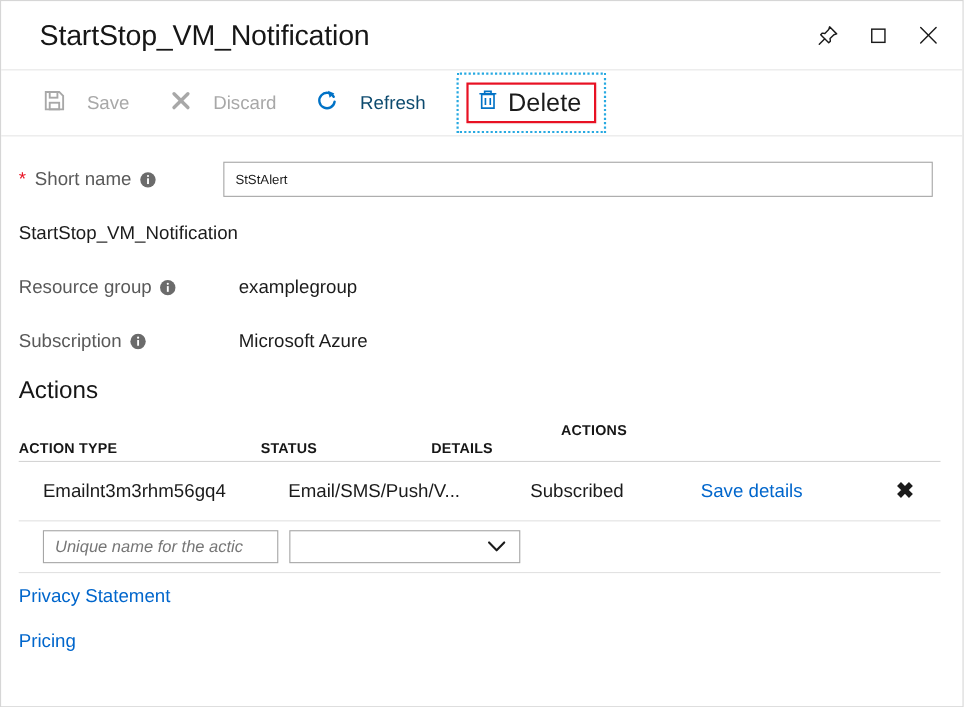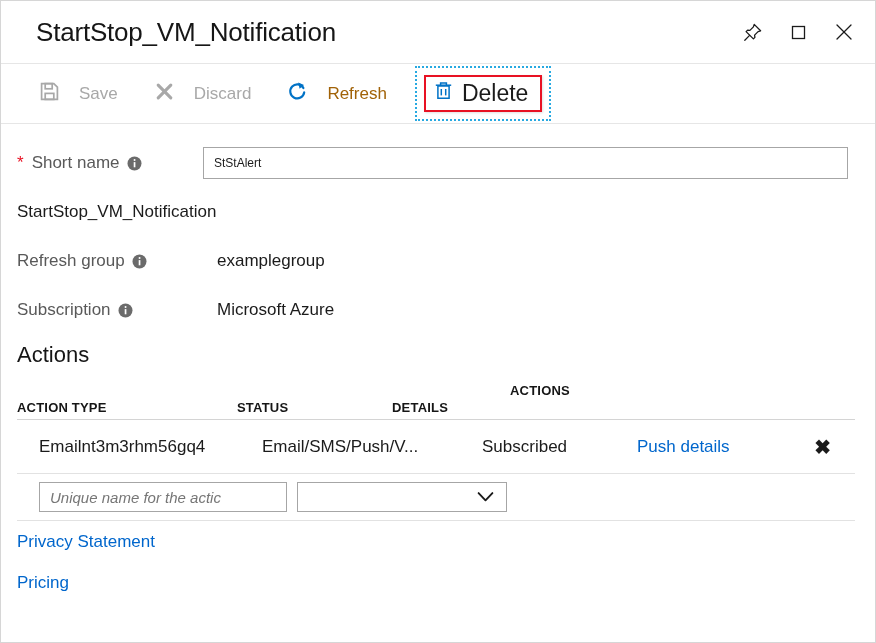--- a/index.html
+++ b/index.html
@@ -67,21 +67,21 @@
     align-items: center;
     gap: 19px;
     font-size: 17px;
     height: 34px;
     padding: 0 10px;
     white-space: nowrap;
     cursor: pointer;
   }
   .cmd .cmd-label { line-height: 1; }
   .cmd.disabled { color: #a8a8a8; cursor: default; }
-  .cmd.enabled { color: #a16207; }
+  .cmd.enabled { color: #0c4a6e; }
 
   
   .delete-wrap {
     position: relative;
     margin-left: 18px;
     padding: 7px;
     border: 2px dotted #27a9e1;
     display: inline-flex;
   }
   .delete-btn {
@@ -217,21 +217,21 @@
   .newrow {
     display: flex;
     align-items: center;
     height: 47px;
     border-bottom: 1px solid #e2e2e2;
     padding-left: 22px;
     box-sizing: border-box;
     gap: 10px;
   }
   .new-name-input {
-    width: 248px;
+    width: 214px;
     height: 30px;
     box-sizing: border-box;
     border: 1px solid #a6a6a6;
     background: #fff;
     font-family: "Liberation Sans", sans-serif;
     font-size: 15px;
     color: #a21caf;
     padding: 0 10px;
     outline: none;
   }
@@ -372,21 +372,21 @@
     </div>
     <input class="shortname-input" type="text" value="StStAlert" style="">
   </div>
 
   <div class="prop-row kv-row">
     <div class="prop-value">StartStop_VM_Notification</div>
   </div>
 
   <div class="prop-row kv-row">
     <div class="prop-label">
-      <span>Refresh group</span>
+      <span>Resource group</span>
       <span class="info-icon">
         <svg width="15" height="15" viewBox="0 0 15 15">
           <circle cx="7.5" cy="7.5" r="7" fill="#6b6b6b"></circle>
           <rect x="6.7" y="6.1" width="1.7" height="5.2" fill="#ffffff"></rect>
           <circle cx="7.55" cy="4.0" r="1.0" fill="#ffffff"></circle>
         </svg>
       </span>
     </div>
     <div class="prop-value">examplegroup</div>
   </div>
@@ -414,21 +414,21 @@
     <div class="th c-type">ACTION TYPE</div>
     <div class="th c-status">STATUS</div>
     <div class="th c-details">DETAILS</div>
     <div class="th c-actions">ACTIONS</div>
   </div>
 
   <div class="trow">
     <div class="td c-name">Emailnt3m3rhm56gq4</div>
     <div class="td c-type">Email/SMS/Push/V...</div>
     <div class="td c-status">Subscribed</div>
-    <div class="td c-details link">Push details</div>
+    <div class="td c-details link">Save details</div>
     <div class="td c-actions row-delete">✖</div>
   </div>
 
   <div class="newrow">
     <input class="new-name-input" type="text" placeholder="Unique name for the actic" style="">
     <div class="new-type-select">
       <span class="chev">
         <svg width="17" height="11" viewBox="0 0 17 11">
           <polyline points="1.6,1.6 8.5,8.8 15.4,1.6" fill="none" stroke="#1b1b1b" stroke-width="1.9" stroke-linecap="round" stroke-linejoin="round"></polyline>
         </svg>

